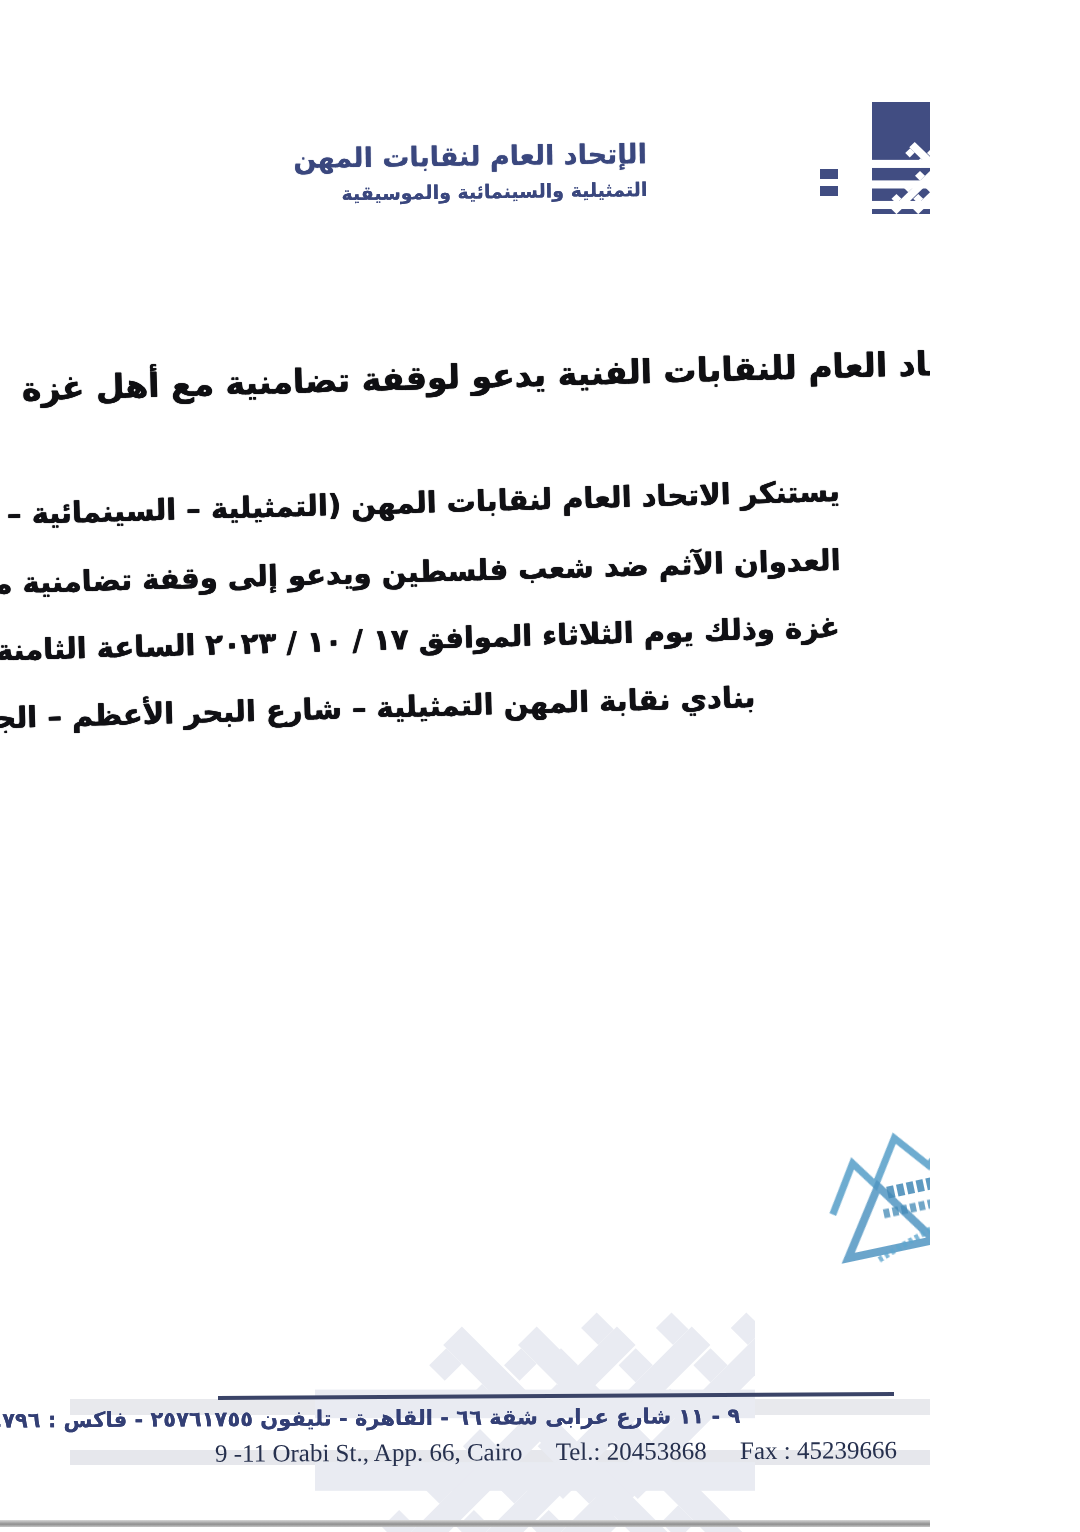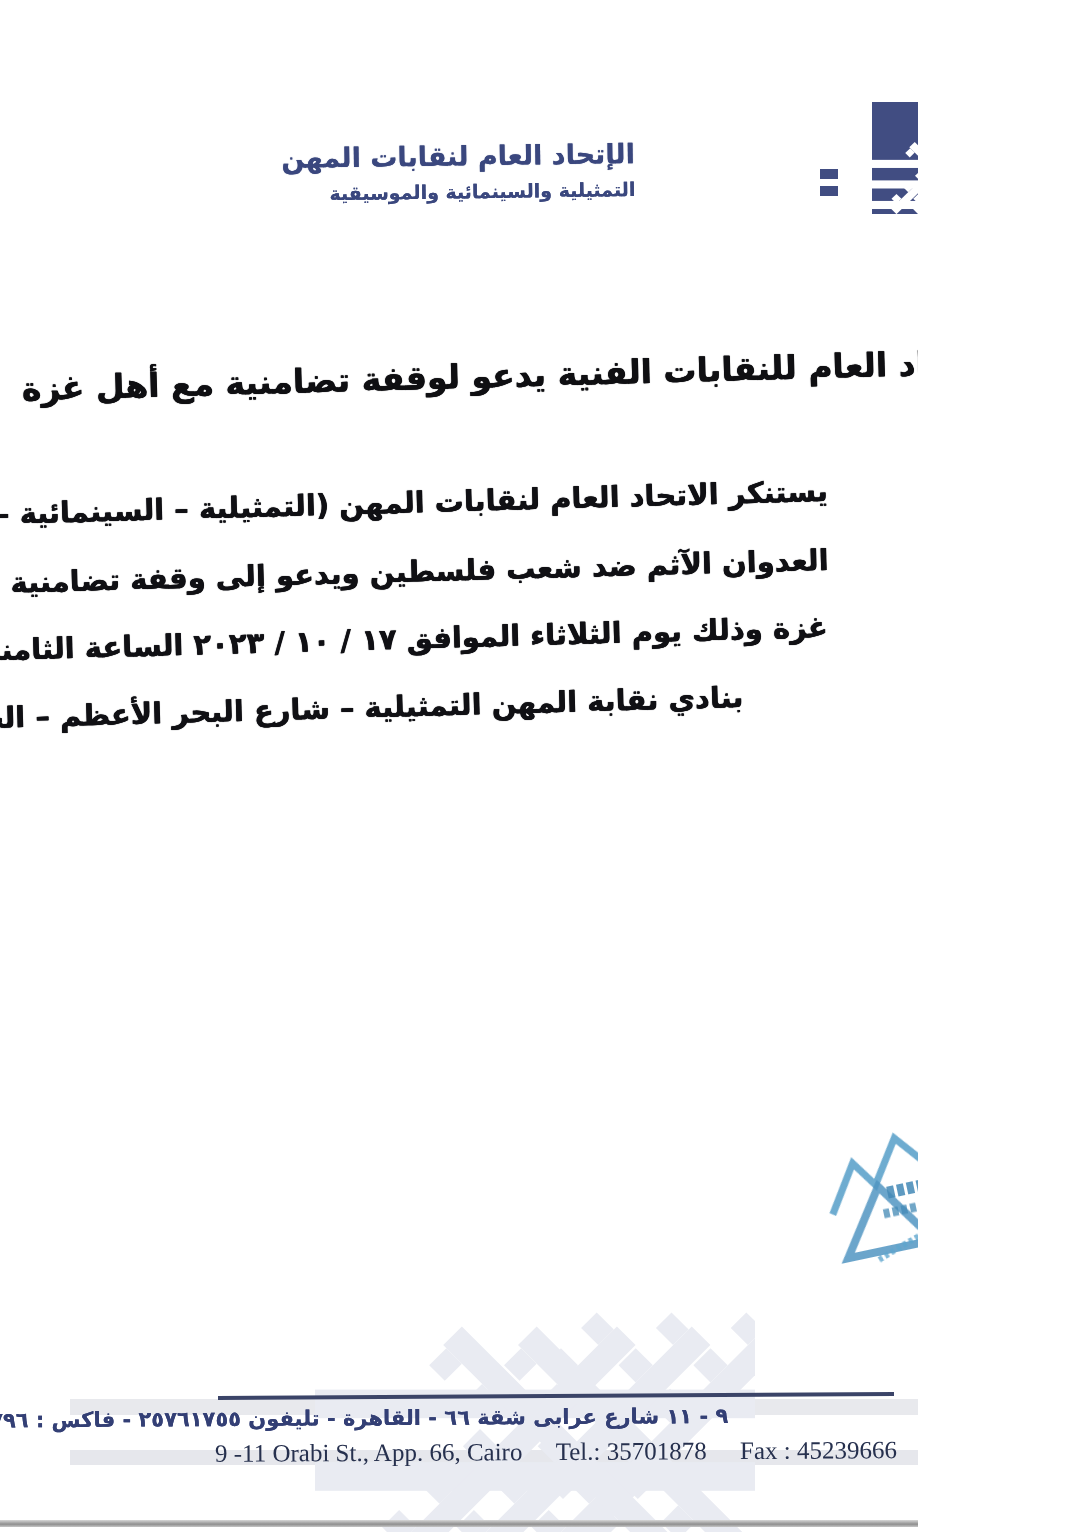--- a/index.html
+++ b/index.html
@@ -3,20 +3,21 @@
 <meta charset="utf-8">
 <style>
   html, body { margin: 0; padding: 0; background: #ffffff; }
   .page {
     position: relative;
     width: 918px;
     height: 1532px;
     background: #ffffff;
     overflow: hidden;
     font-family: "DejaVu Sans", sans-serif;
+    padding-left: 12px;
   }
 
   
   .letterhead-text {
     position: absolute;
     top: 138px;
     right: 283px;
     text-align: right;
     direction: rtl;
     color: #3a477e;
@@ -193,18 +194,18 @@
       <path d="M58,90 h84" stroke="#2e7cae" stroke-width="9" stroke-dasharray="6 3" opacity="0.75"></path>
       <path d="M44,134 Q98,114 162,98" fill="none" stroke="#4e9cc8" stroke-width="6" stroke-dasharray="4 3" opacity="0.8"></path>
       <path d="M166,58 l12,16" stroke="#4896c4" stroke-width="6" opacity="0.8"></path>
     </svg>
   </div>
 
   <div class="footer-rule"></div>
   <div class="footer-ar">٩ - ١١ شارع عرابى شقة ٦٦ - القاهرة - تليفون ٢٥٧٦١٧٥٥ - فاكس : ٢٥٧٨٤٧٩٦</div>
   <div class="footer-en">
     <span>9 -11 Orabi St., App. 66, Cairo</span>
-    <span>Tel.: 35701878</span>
+    <span>Tel.: 20453868</span>
     <span>Fax : 45239666</span>
   </div>
 
   <div class="scan-edge"></div>
 </div>
 
 </body></html>

